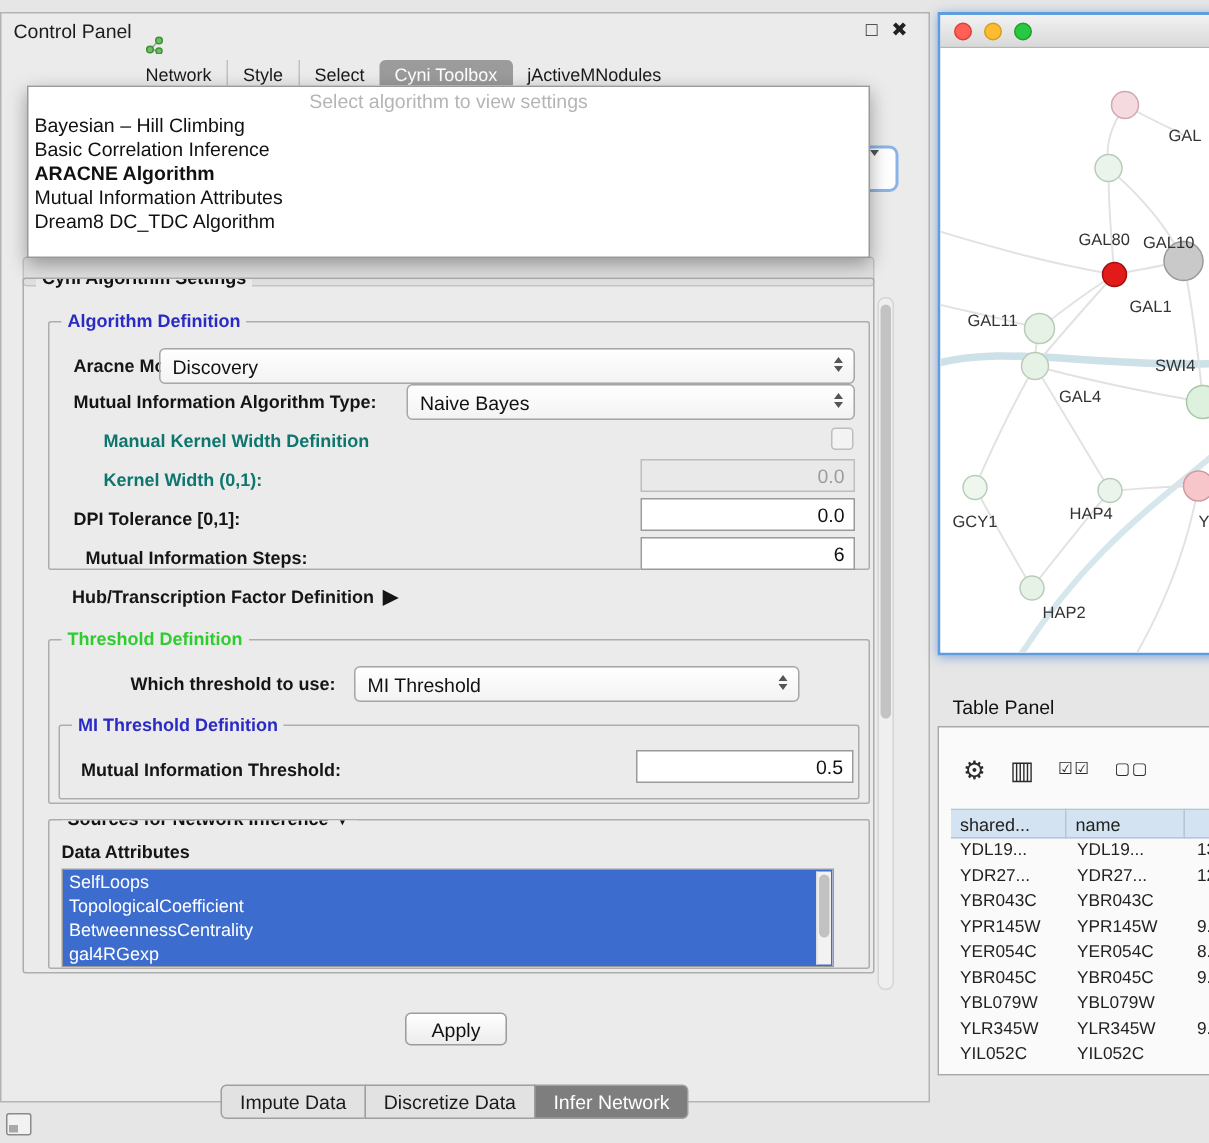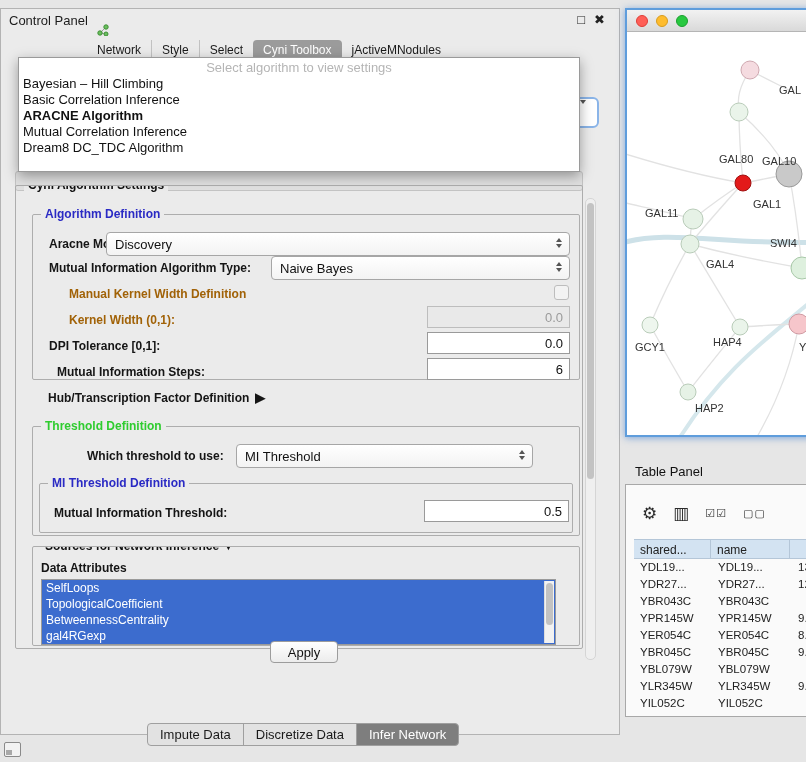--- a/index.html
+++ b/index.html
@@ -29,21 +29,21 @@
   .menu-item { height:16px; line-height:16px; font-size:13px; color:#111; padding-left:4px; white-space:nowrap; }
   .menu-item.sel { font-weight:bold; }
 
   
   .group { position:absolute; border:1px solid #adadad; border-radius:2px; background:transparent; }
   .group-title { position:absolute; top:-8px; left:8px; background:#ebebeb; padding:0 4px; font-size:12px; font-weight:bold; color:#111; white-space:nowrap; }
   .t-blue { color:#2a2ac4; }
   .t-green { color:#2fcc2f; }
 
   .lbl { position:absolute; font-size:12px; font-weight:bold; color:#151515; white-space:nowrap; height:14px; line-height:14px; }
-  .lbl.disabled { color:#a16207;padding-left:20px; }
+  .lbl.disabled { color:#0f766e;padding-left:20px; }
 
   .combo { position:absolute; height:24px; background:linear-gradient(#ffffff,#f3f3f3); border:1px solid #a6a6a6; border-radius:4px; font-size:13px; color:#111; display:flex; align-items:center; padding-left:8px; }
   .combo .arrows { position:absolute; right:7px; top:5px; display:flex; flex-direction:column; align-items:center; }
   .tri-up { width:0; height:0; border-left:3.5px solid transparent; border-right:3.5px solid transparent; border-bottom:4.5px solid #555; margin-bottom:2px; }
   .tri-down { width:0; height:0; border-left:3.5px solid transparent; border-right:3.5px solid transparent; border-top:4.5px solid #555; }
 
   .field { position:absolute; height:22px; background:#fff; border:1px solid #9a9a9a; font-size:13px; color:#111; display:flex; align-items:center; justify-content:flex-end; padding:0 6px; }
   .field.disabled { background:#e9e9e9; border-color:#bdbdbd; color:#9b9b9b; }
 
   .checkbox { position:absolute; width:15px; height:15px; background:#f3f3f3; border:1px solid #bdbdbd; border-radius:3px; }
@@ -53,21 +53,21 @@
 
   .attr-list { position:absolute; background:#fff; border:1px solid #9a9a9a; overflow:hidden; }
   .attr-item { height:16px; line-height:16px; font-size:12px; padding-left:4px; color:#111; }
   .attr-item.selected { background:#3c6cce; color:#fff; }
   .attr-scroll { position:absolute; right:1px; top:1px; bottom:1px; width:10px; background:#f2f2f2; border-left:1px solid #ddd; }
   .attr-scroll .thumb { position:absolute; left:1px; top:2px; width:7px; height:42px; background:#c2c2c2; border-radius:4px; }
 
   .main-scroll { position:absolute; left:584px; top:189px; width:11px; height:462px; background:#efefef; border:1px solid #d5d5d5; border-radius:5px; }
   .main-scroll .thumb { position:absolute; left:1px; top:4px; width:7px; height:276px; background:#c3c3c3; border-radius:4px; }
 
-  .apply-btn { position:absolute; left:269px; top:632px; width:68px; height:22px; background:linear-gradient(#ffffff,#ececec); border:1px solid #9c9c9c; border-radius:4px; font-size:13px; color:#111; display:flex; align-items:center; justify-content:center;text-align:center; }
+  .apply-btn { position:absolute; left:269px; top:666px; width:68px; height:22px; background:linear-gradient(#ffffff,#ececec); border:1px solid #9c9c9c; border-radius:4px; font-size:13px; color:#111; display:flex; align-items:center; justify-content:center;text-align:center; }
 
   .bottom-tabs { position:absolute; left:146px; top:699px; display:flex; }
   .btab { padding:3px 12px; font-size:13px; color:#1a1a1a; background:#e2e2e2; border:1px solid #9f9f9f; margin-left:-1px; white-space:nowrap;margin-top:15px; }
   .btab:first-child { border-radius:4px 0 0 4px; margin-left:0; }
   .btab:last-child { border-radius:0 4px 4px 0; }
   .btab.active { background:#7e7e7e; color:#fff; }
 
   
   .net-window { position:absolute; left:625px; top:8px; width:190px; height:429px; background:#fff; border:2px solid #5f9ddc; box-shadow:0 1px 7px rgba(70,130,210,.65); }
   .net-titlebar { position:relative; height:22px; background:linear-gradient(#f2f2f2,#d9d9d9); border-bottom:1px solid #b5b5b5; }
@@ -231,21 +231,21 @@
       <div class="btab active">Infer Network</div>
     </div>
   </div>
 
   <div class="popup">
     <div class="placeholder">Select algorithm to view settings</div>
     <div id="algo-menu">
         <div class="menu-item">Bayesian – Hill Climbing</div>
         <div class="menu-item">Basic Correlation Inference</div>
         <div class="menu-item sel">ARACNE Algorithm</div>
-        <div class="menu-item">Mutual Correlation Inference</div>
+        <div class="menu-item">Mutual Information Attributes</div>
         <div class="menu-item">Dream8 DC_TDC Algorithm</div>
       </div>
   </div>
 
   <div class="net-window">
     <div class="net-titlebar">
       <div class="lights">
         <div class="light red"></div>
         <div class="light yellow"></div>
         <div class="light green"></div>

